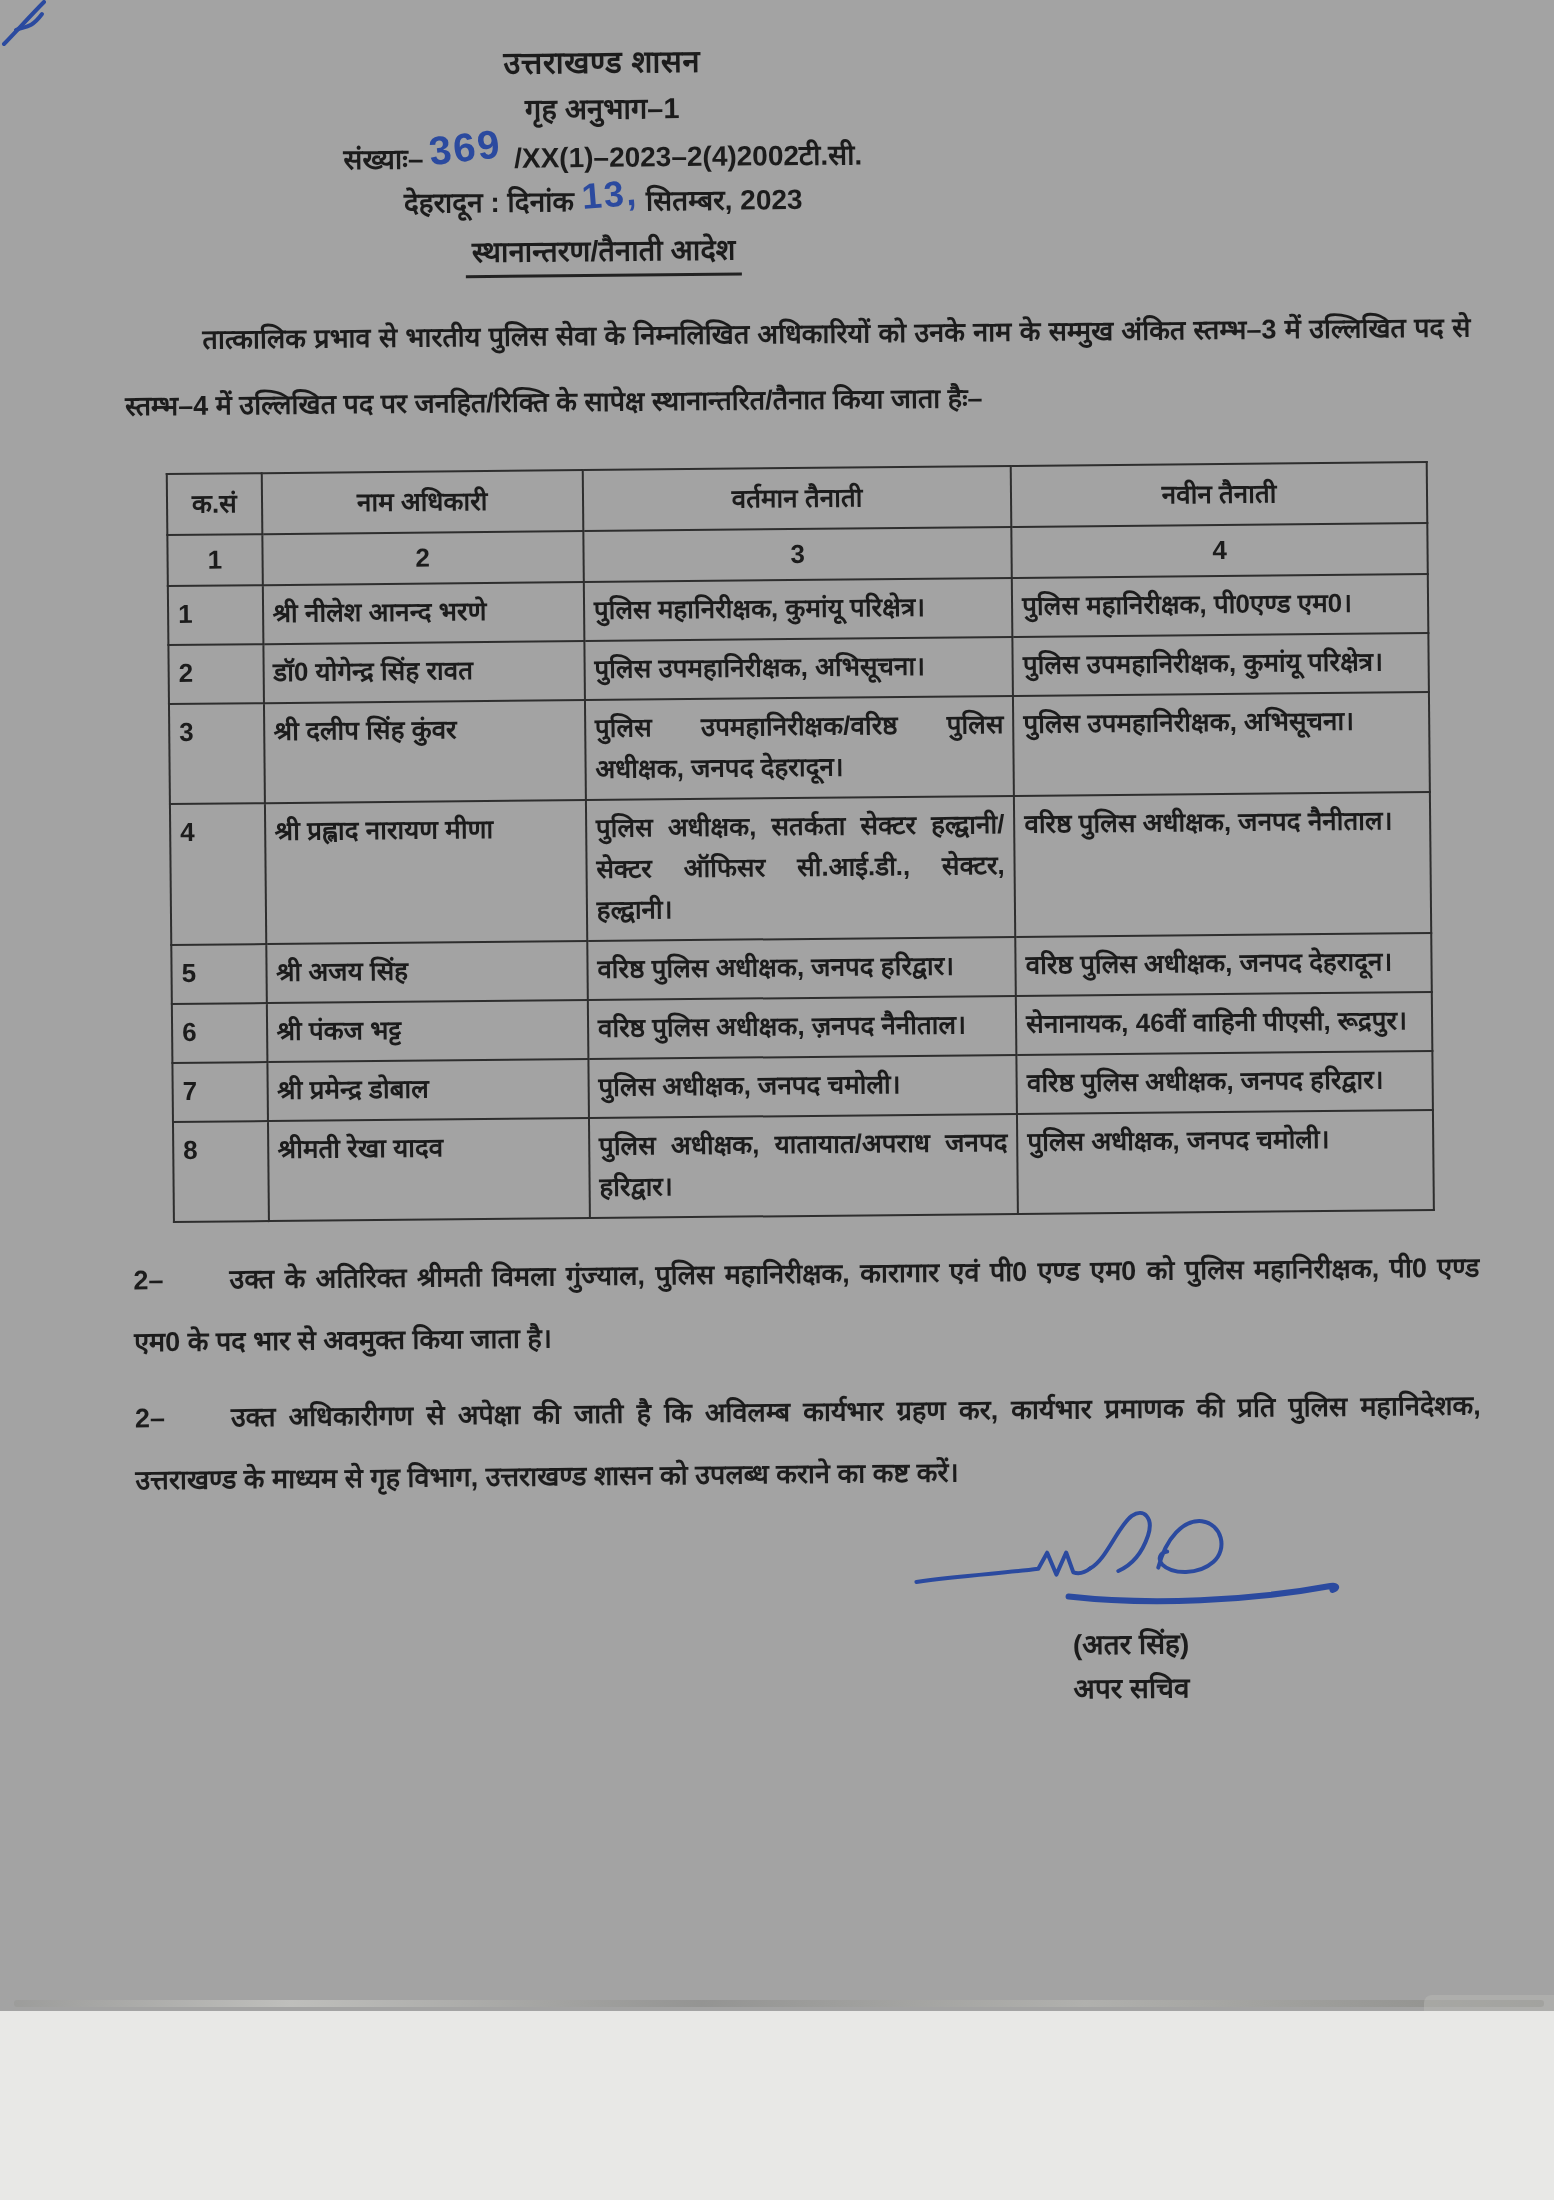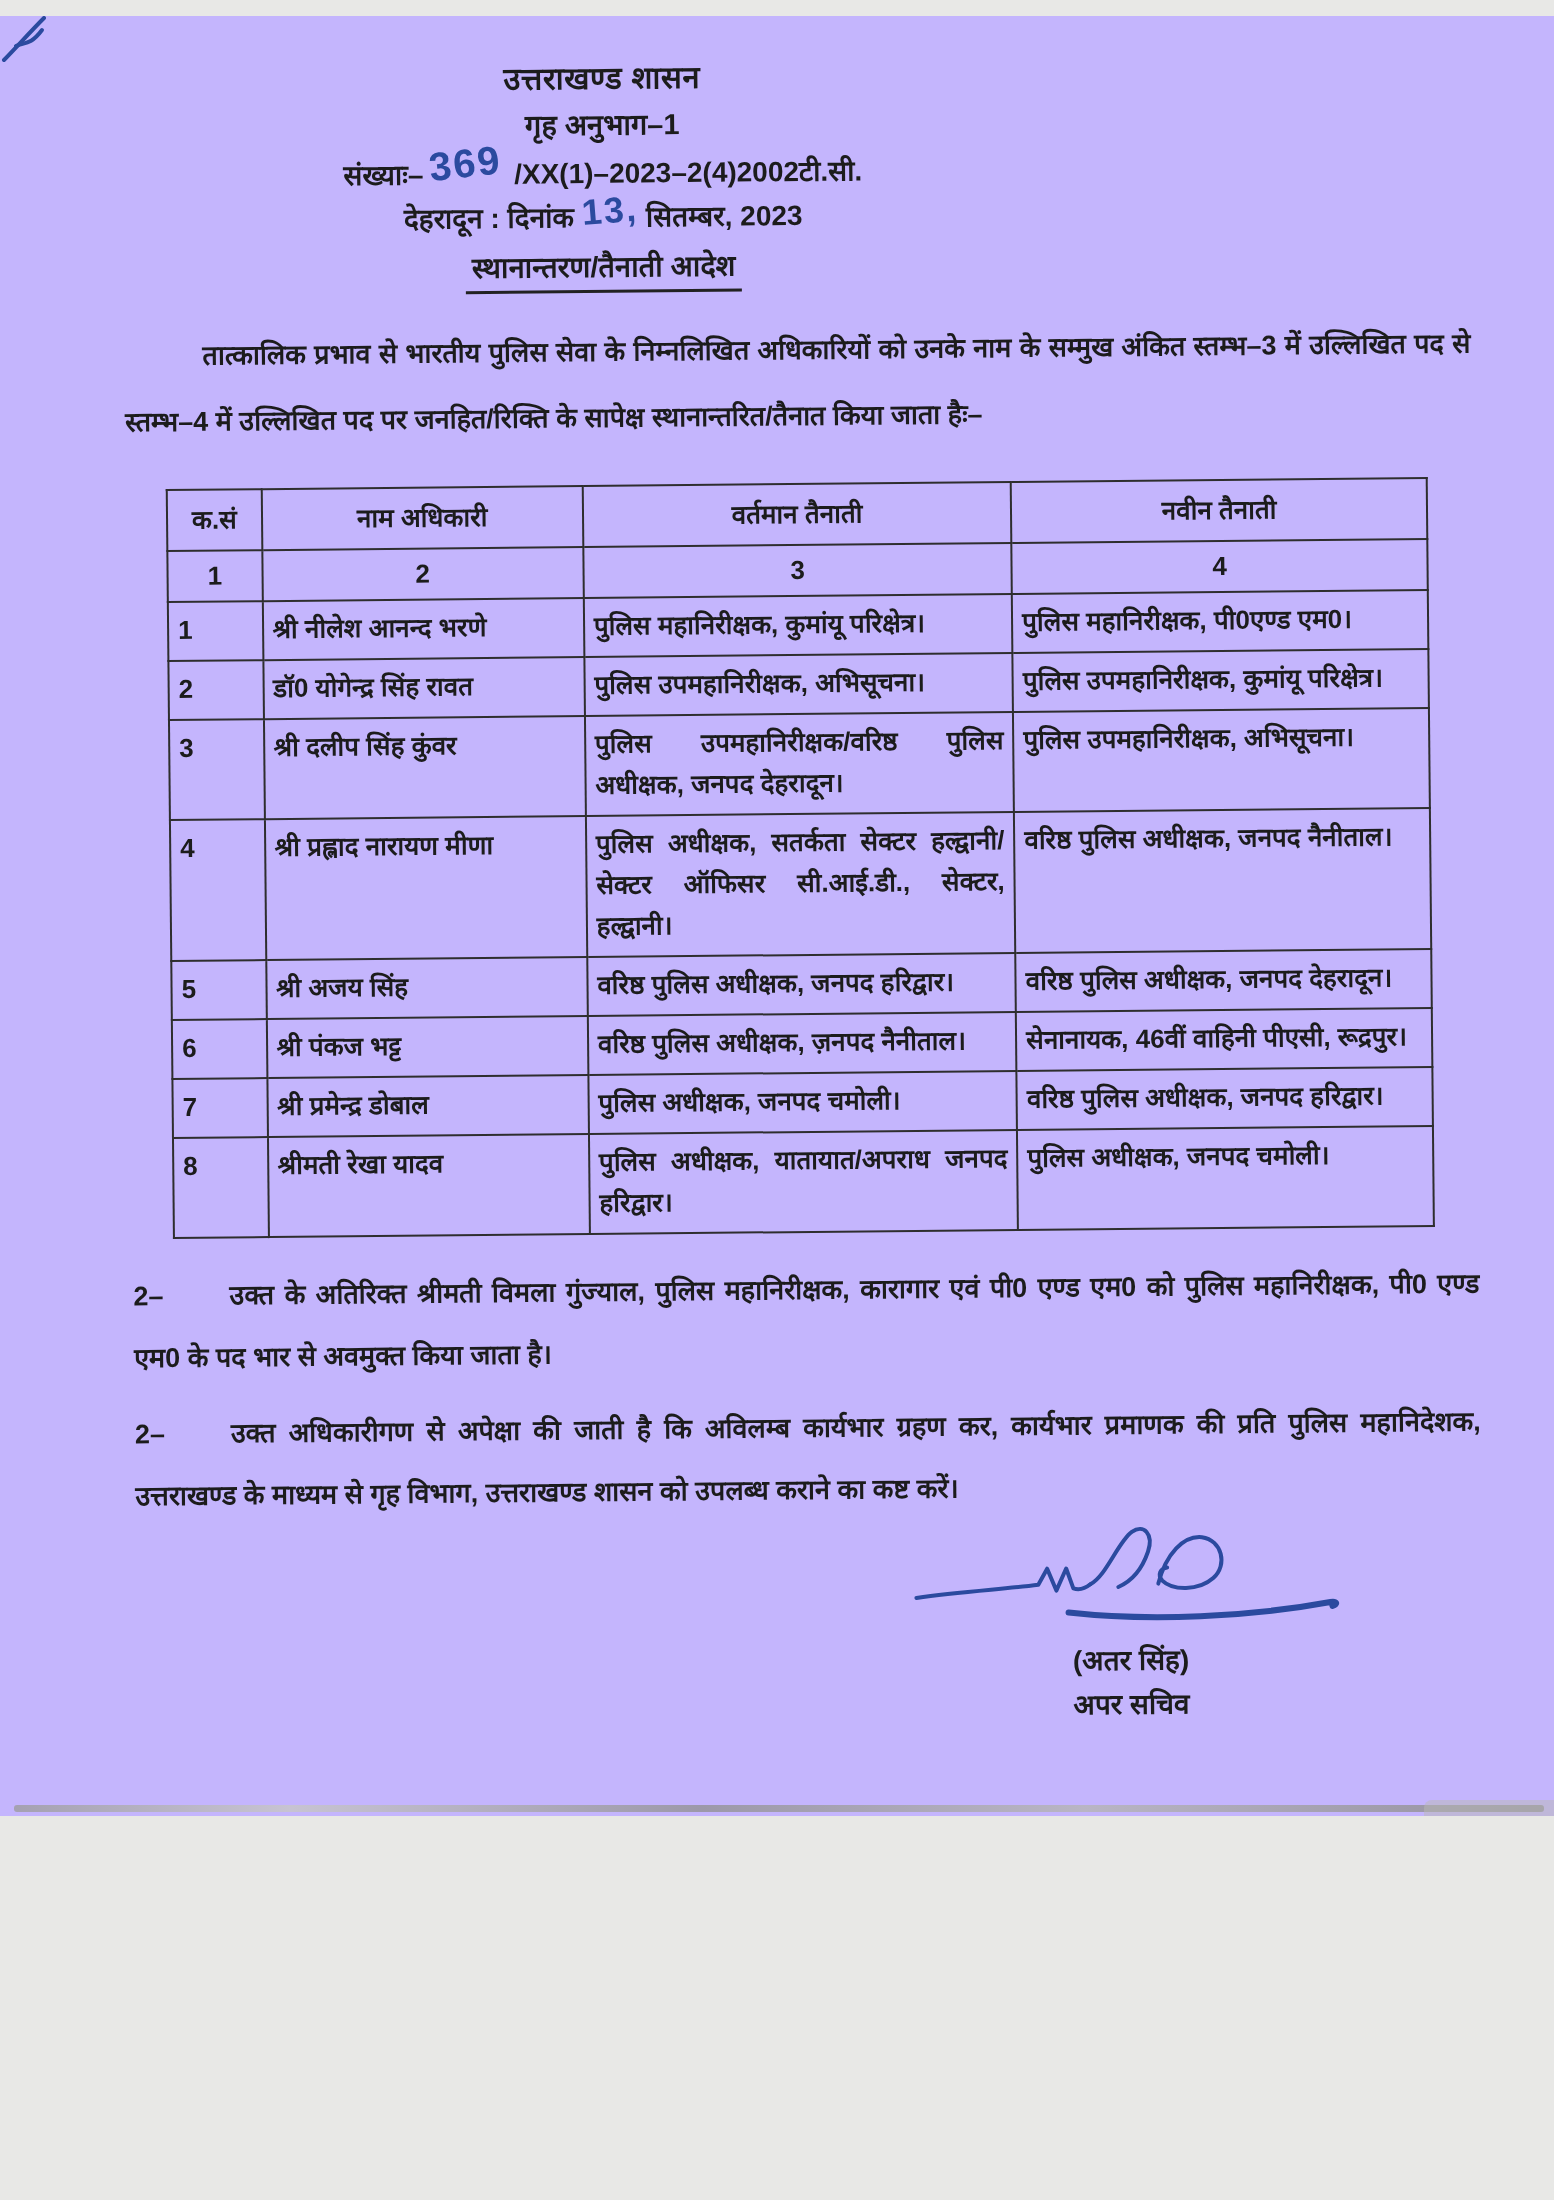--- a/index.html
+++ b/index.html
@@ -1,20 +1,20 @@
 <!DOCTYPE html>
 <html lang="hi"><head>
 <meta charset="utf-8">
 <style>
   html,body{margin:0;padding:0;background:#e8e8e6;}
   .page{
     position:relative;
-    width:1554px;height:1800px;
-    margin:16px auto;
-    background:#c4b5fd;
+    width:1554px;height:2011px;
+    margin:0 auto;
+    background:#a3a3a3;
     overflow:hidden;
     font-family:"Liberation Sans","DejaVu Sans",sans-serif;
     color:#1c1c1c;
   }
   .content{
     position:absolute;
     left:128px;right:82px;top:34px;
     transform:rotate(-0.55deg);
     transform-origin:50% 40%;
   }

